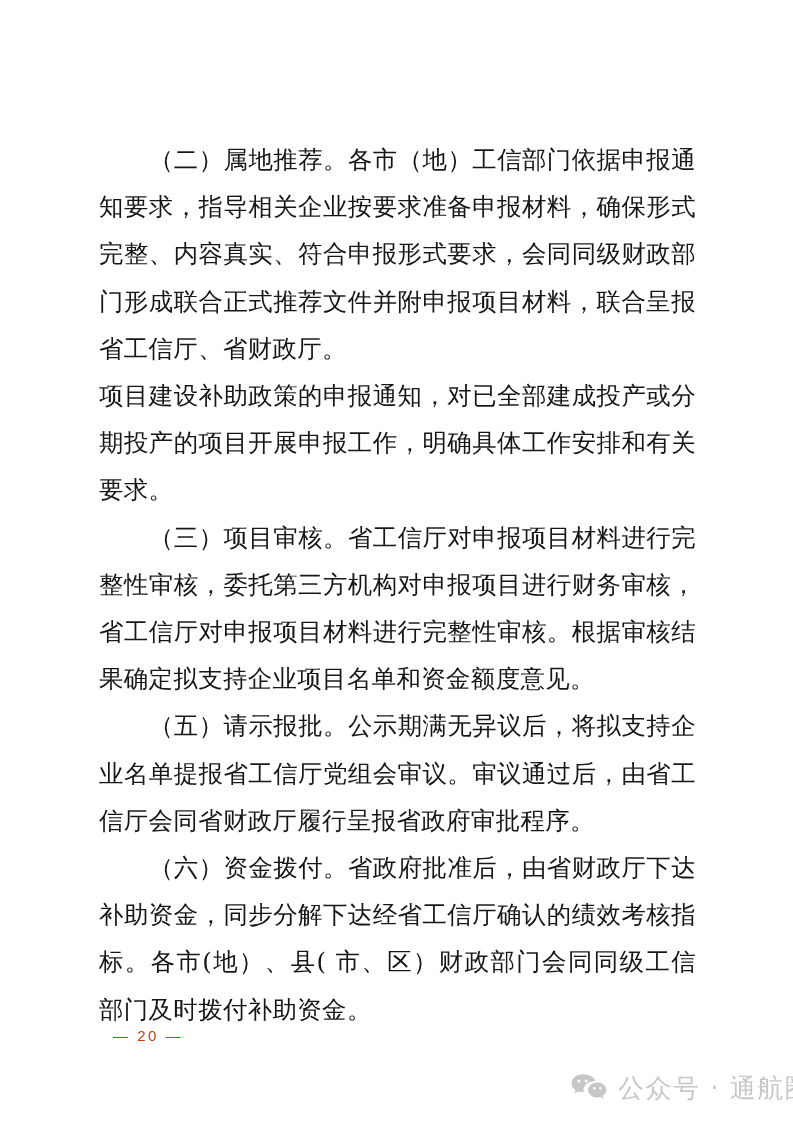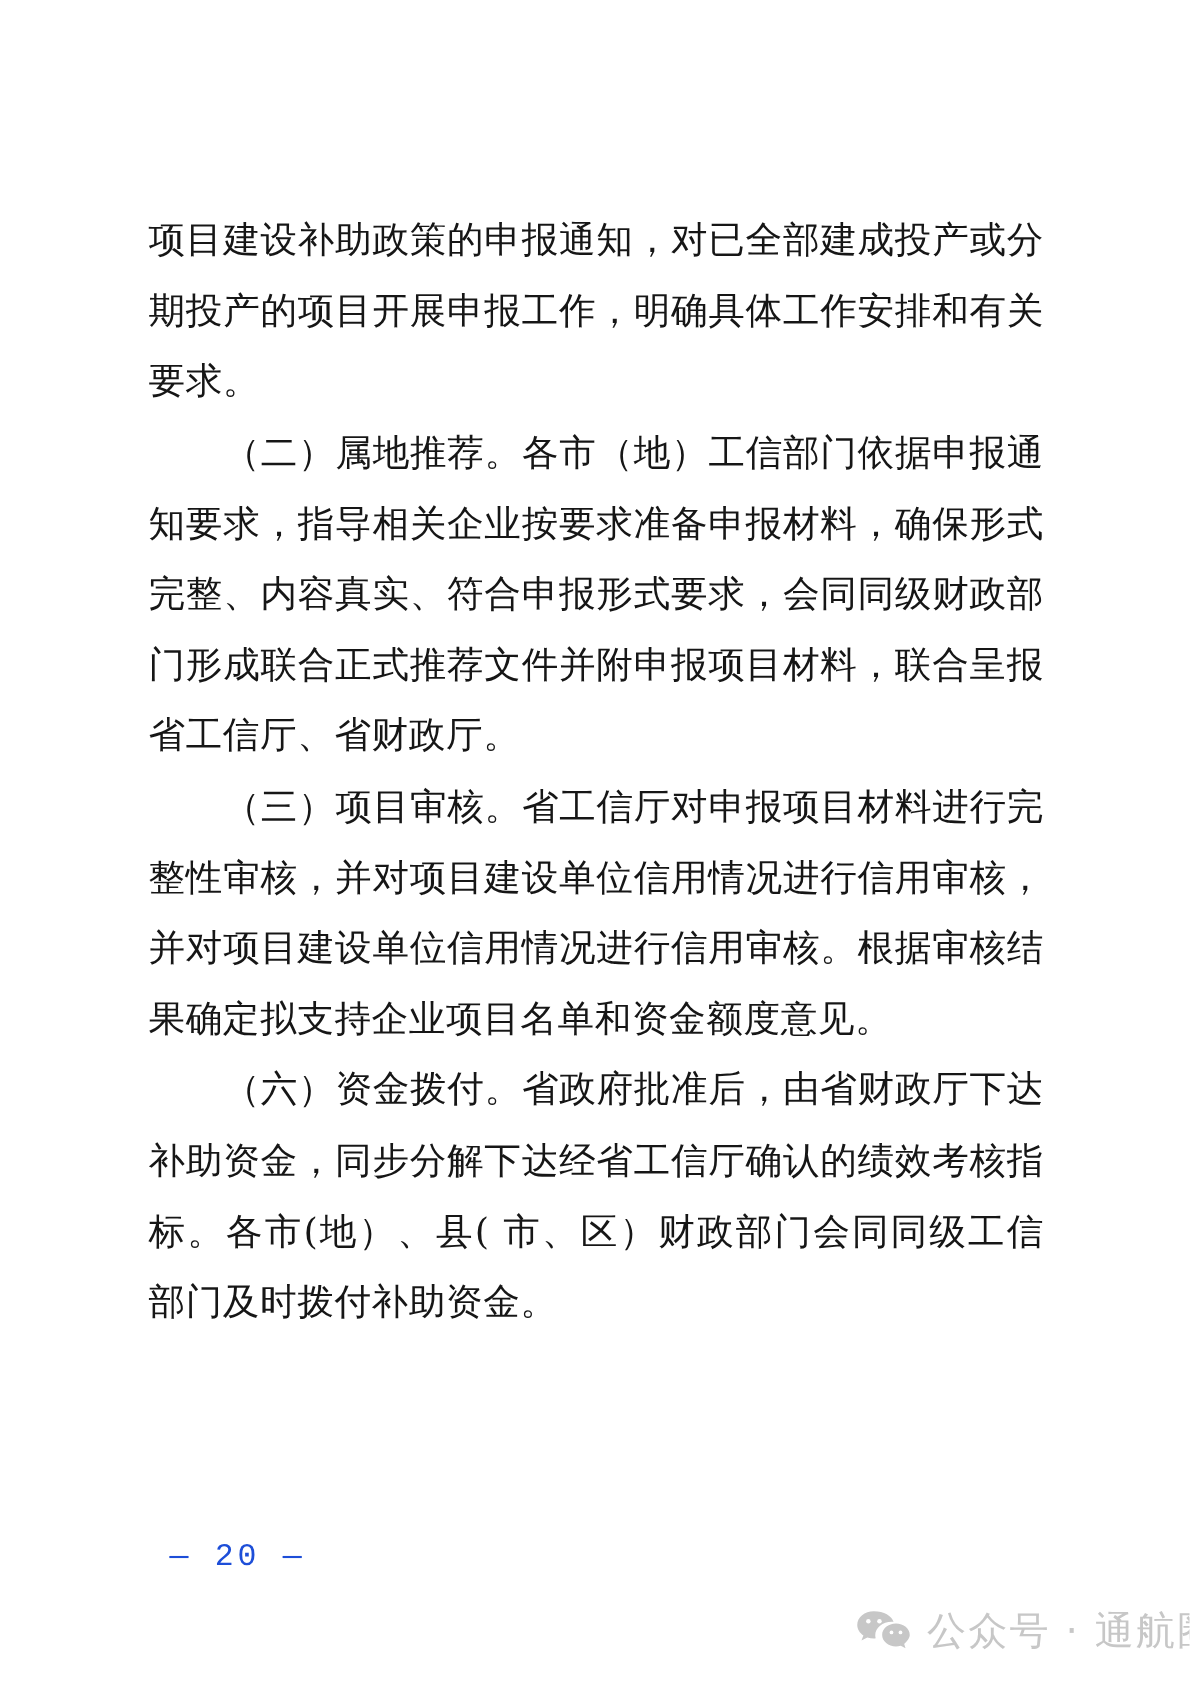--- a/index.html
+++ b/index.html
@@ -47,24 +47,24 @@
 
   .para.indent {
     text-indent: 50px;
   }
 
   
   .page-number {
     position: absolute;
     left: 113px;
     top: 1027px;
-    font-family: Liberation Mono, monospace;
-    font-size: 21px;
+    font-family: Liberation Sans, sans-serif;
+    font-size: 15px;
     letter-spacing: 2.5px;
-    color: #1d4ed8;
+    color: #c2410c;
     white-space: nowrap;
   }
 
   
   .watermark {
     position: absolute;
     left: 571px;
     top: 1073px;
     display: flex;
     align-items: center;
@@ -88,27 +88,28 @@
     line-height: 1;
   }
 </style>
 </head>
 <body>
 
 <div class="page">
 
   <div class="text-column">
 
+    <p class="para indent">（二）属地推荐。各市（地）工信部门依据申报通知要求，指导相关企业按要求准备申报材料，确保形式完整、内容真实、符合申报形式要求，会同同级财政部门形成联合正式推荐文件并附申报项目材料，联合呈报省工信厅、省财政厅。</p>
+
     <p class="para">项目建设补助政策的申报通知，对已全部建成投产或分期投产的项目开展申报工作，明确具体工作安排和有关要求。</p>
 
-    <p class="para indent">（二）属地推荐。各市（地）工信部门依据申报通知要求，指导相关企业按要求准备申报材料，确保形式完整、内容真实、符合申报形式要求，会同同级财政部门形成联合正式推荐文件并附申报项目材料，联合呈报省工信厅、省财政厅。</p>
-
-    <p class="para indent">（三）项目审核。省工信厅对申报项目材料进行完整性审核，并对项目建设单位信用情况进行信用审核，并对项目建设单位信用情况进行信用审核。根据审核结果确定拟支持企业项目名单和资金额度意见。</p>
+    <p class="para indent">（三）项目审核。省工信厅对申报项目材料进行完整性审核，委托第三方机构对申报项目进行财务审核，省工信厅对申报项目材料进行完整性审核。根据审核结果确定拟支持企业项目名单和资金额度意见。</p>
 
 
+    <p class="para indent">（五）请示报批。公示期满无异议后，将拟支持企业名单提报省工信厅党组会审议。审议通过后，由省工信厅会同省财政厅履行呈报省政府审批程序。</p>
 
     <p class="para indent">（六）资金拨付。省政府批准后，由省财政厅下达补助资金，同步分解下达经省工信厅确认的绩效考核指标。各市(地）、县( 市、区）财政部门会同同级工信部门及时拨付补助资金。</p>
 
   </div>
 
   <div class="page-number">— 20 —</div>
 
   <div class="watermark">
     <svg class="wechat-icon" viewBox="0 0 36 30" aria-hidden="true">
 

